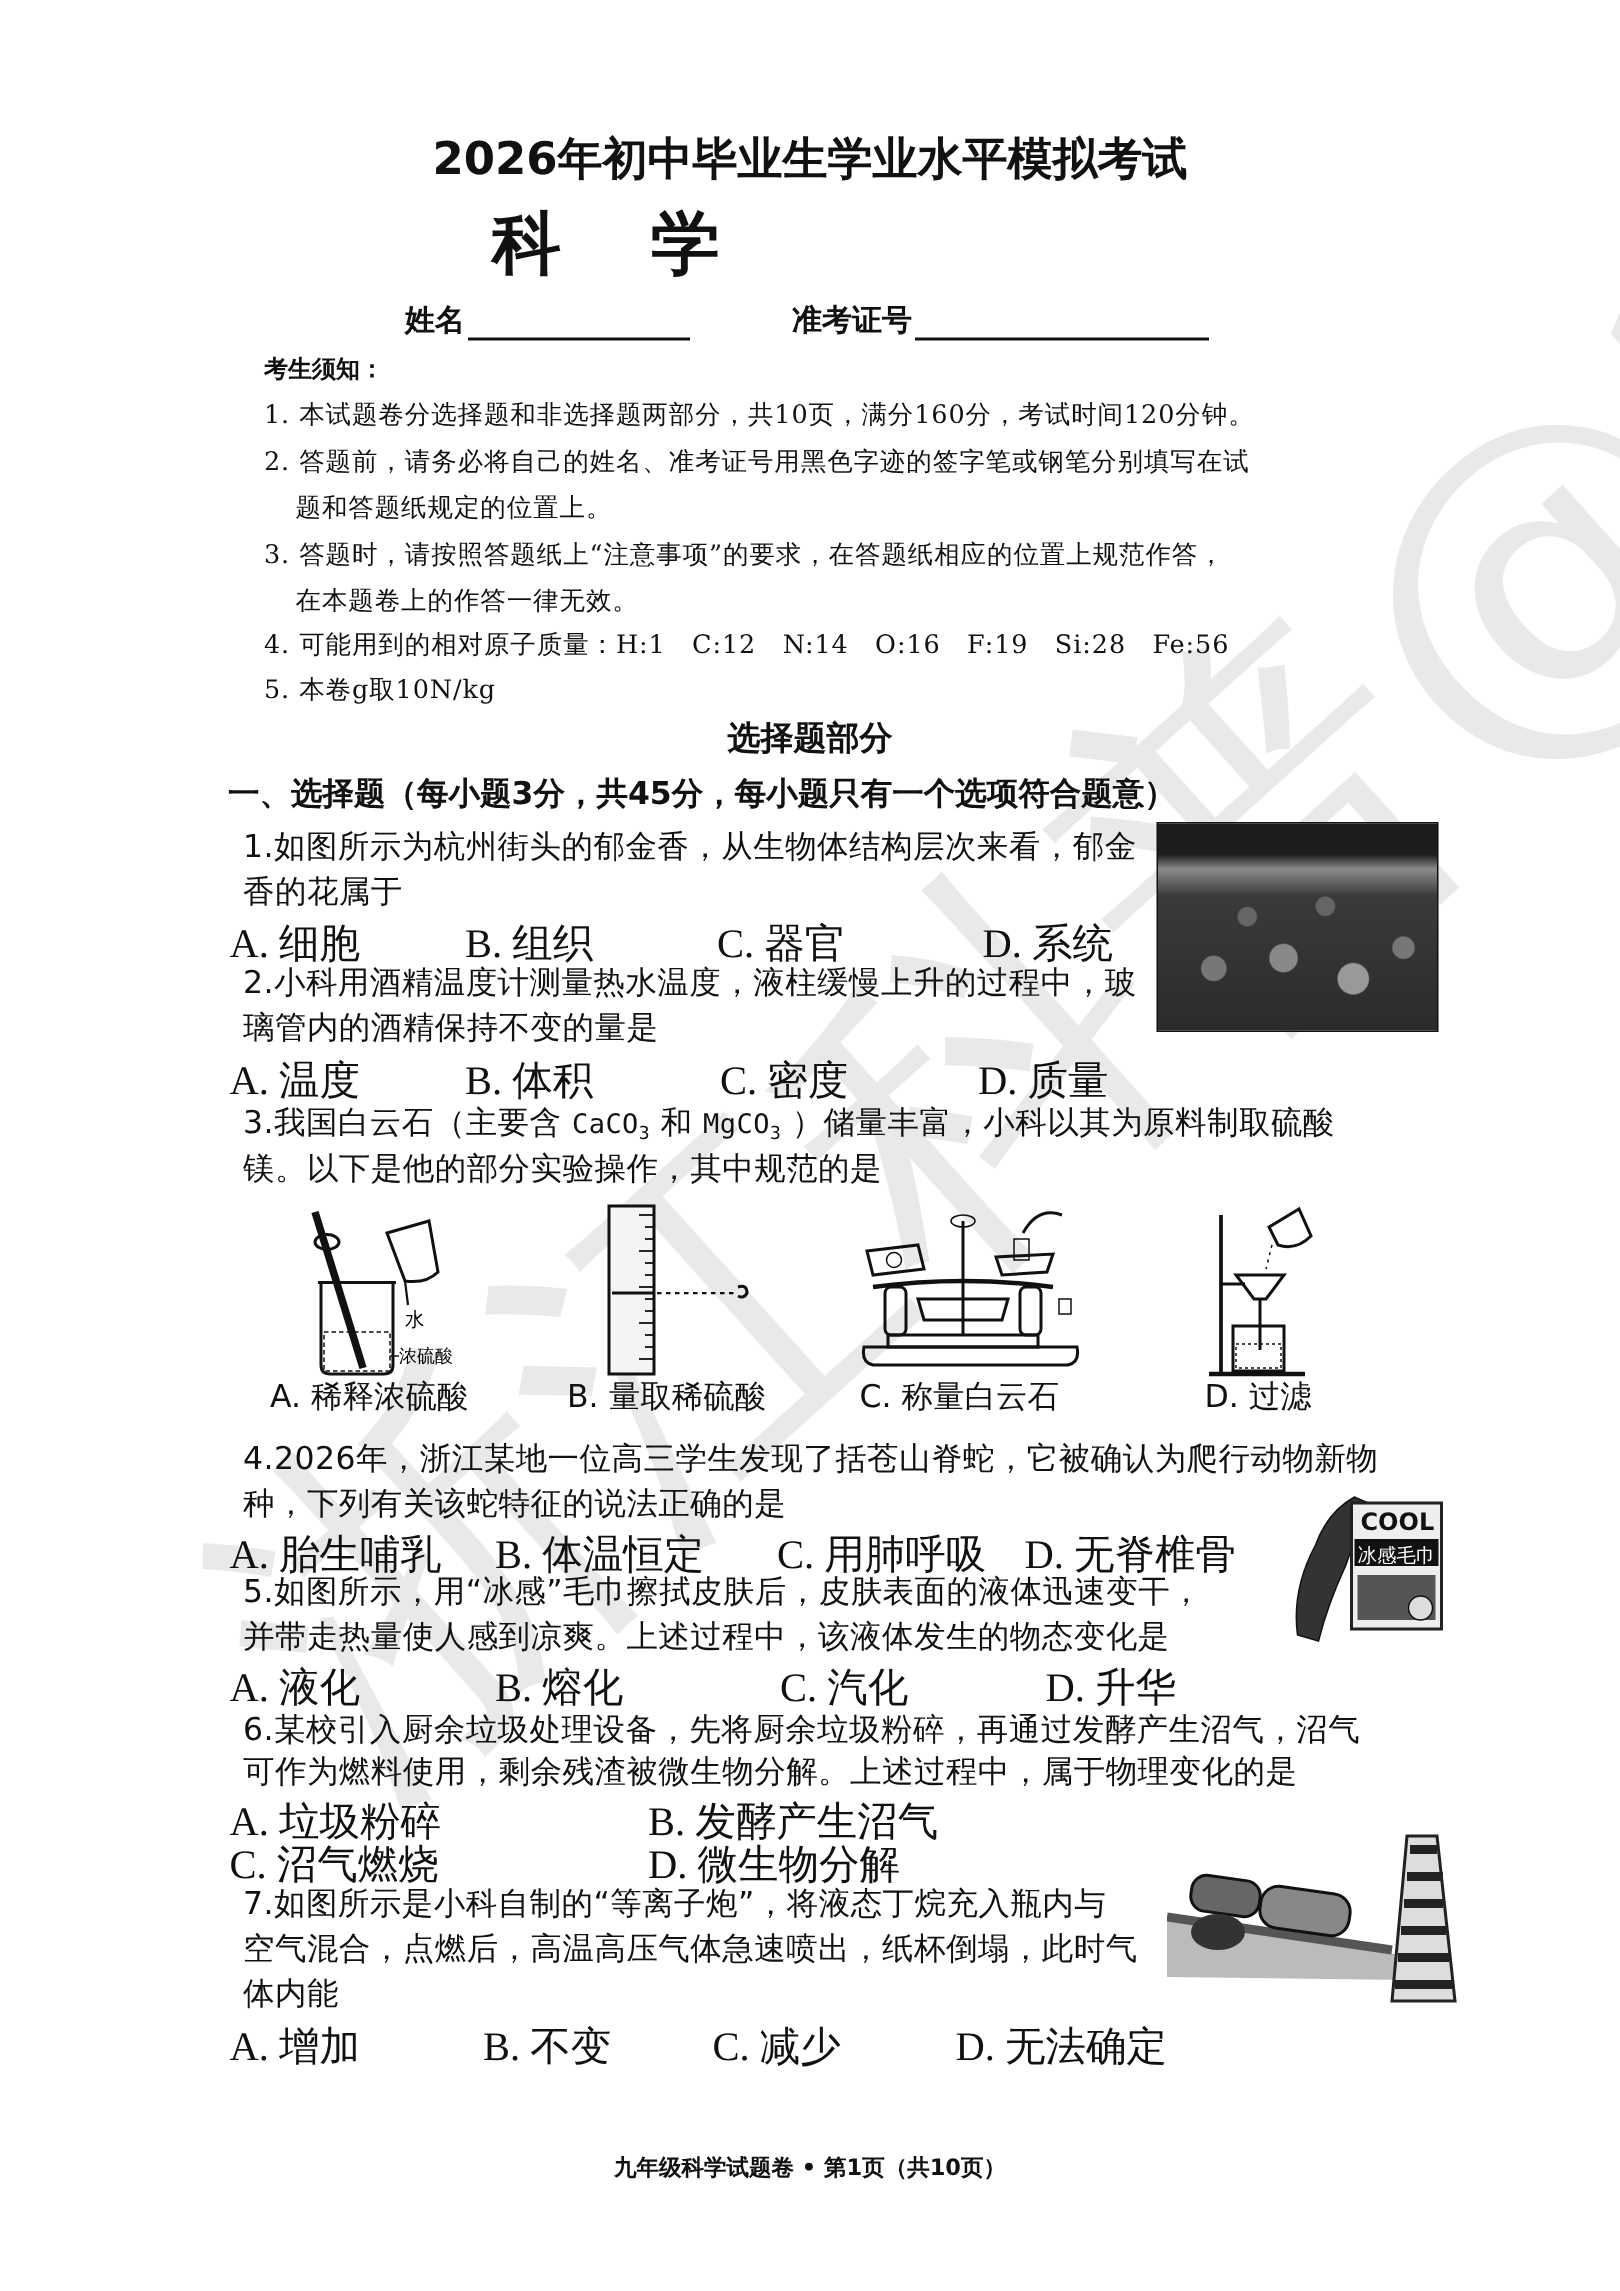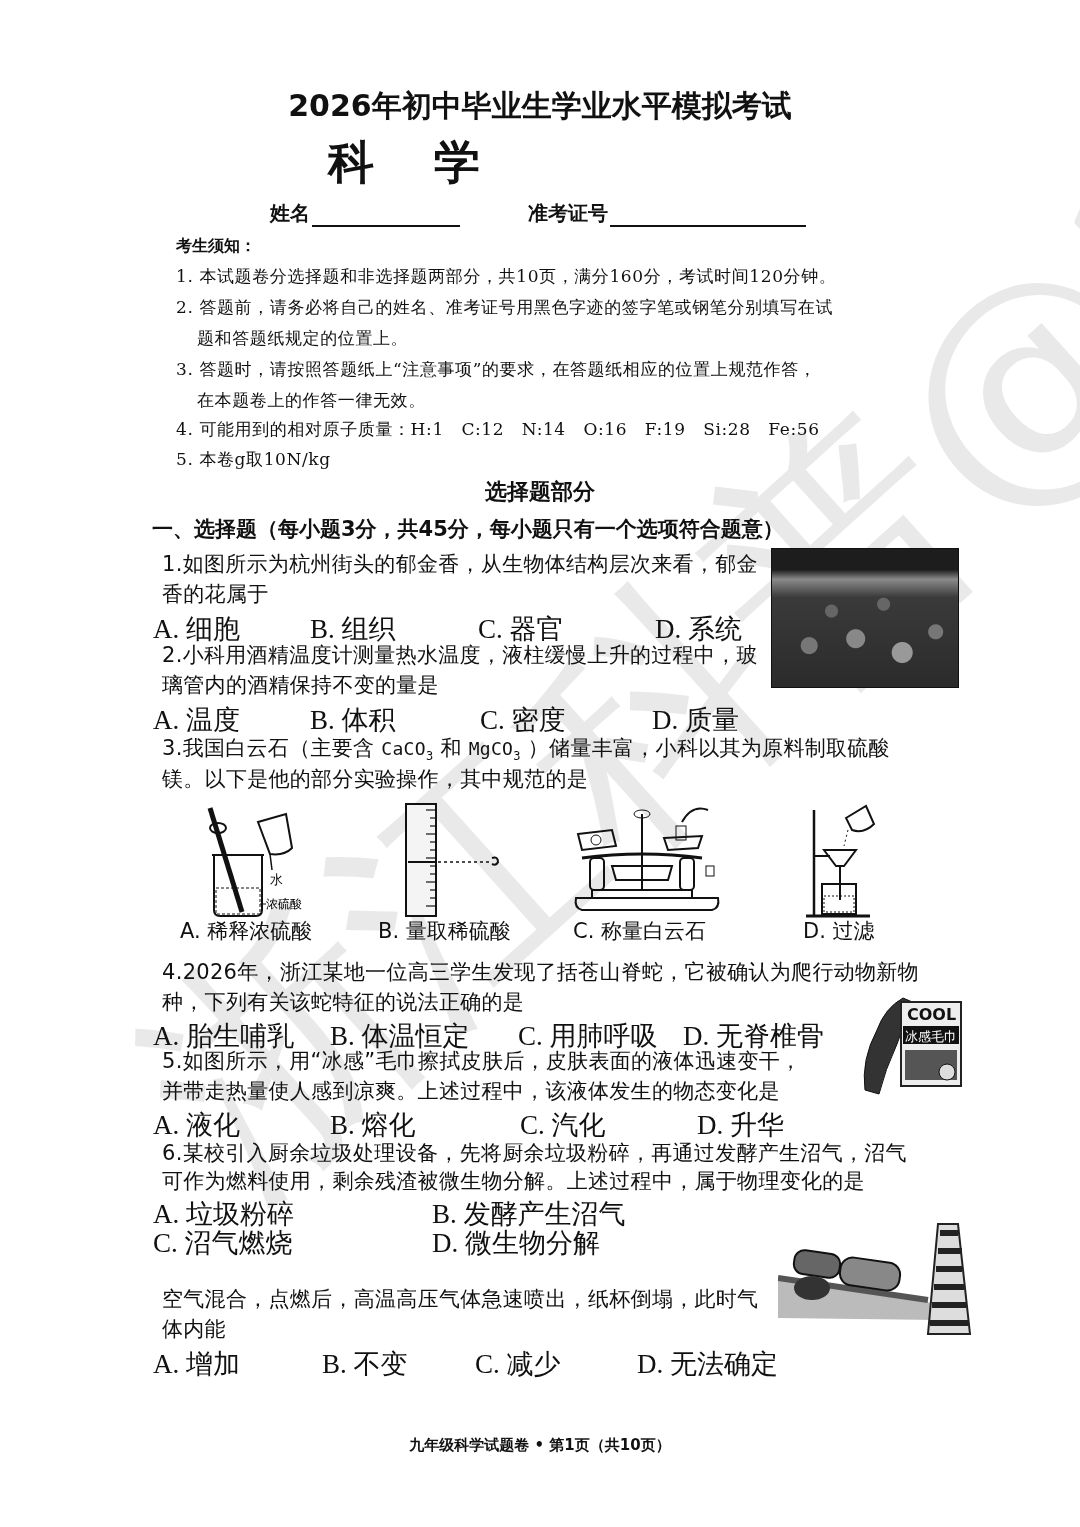--- a/index.html
+++ b/index.html
@@ -218,20 +218,21 @@
     <circle cx="92" cy="82" r="8" fill="#ddd" stroke="#111"></circle>
   </svg>
 
   <div class="abs q" style="top:1139px">6.某校引入厨余垃圾处理设备，先将厨余垃圾粉碎，再通过发酵产生沼气，沼气</div>
   <div class="abs q" style="top:1167px">可作为燃料使用，剩余残渣被微生物分解。上述过程中，属于物理变化的是</div>
   <div class="abs opt" style="top:1196px;left:153px">A. 垃圾粉碎</div>
   <div class="abs opt" style="top:1196px;left:432px">B. 发酵产生沼气</div>
   <div class="abs opt" style="top:1225px;left:153px">C. 沼气燃烧</div>
   <div class="abs opt" style="top:1225px;left:432px">D. 微生物分解</div>
 
+  <div class="abs q" style="top:1255px">7.如图所示是小科自制的“等离子炮”，将液态丁烷充入瓶内与</div>
   <div class="abs q" style="top:1285px">空气混合，点燃后，高温高压气体急速喷出，纸杯倒塌，此时气</div>
   <div class="abs q" style="top:1315px">体内能</div>
   <div class="abs opt" style="top:1346px;left:153px">A. 增加</div>
   <div class="abs opt" style="top:1346px;left:322px">B. 不变</div>
   <div class="abs opt" style="top:1346px;left:475px">C. 减少</div>
   <div class="abs opt" style="top:1346px;left:637px">D. 无法确定</div>
 
   <svg class="pic plasma-pic" viewBox="0 0 215 135">
     <path d="M0 70 L160 96 L160 112 L0 110 Z" fill="#bbb"></path>
     <path d="M0 70 L150 92" stroke="#555" stroke-width="6"></path>

